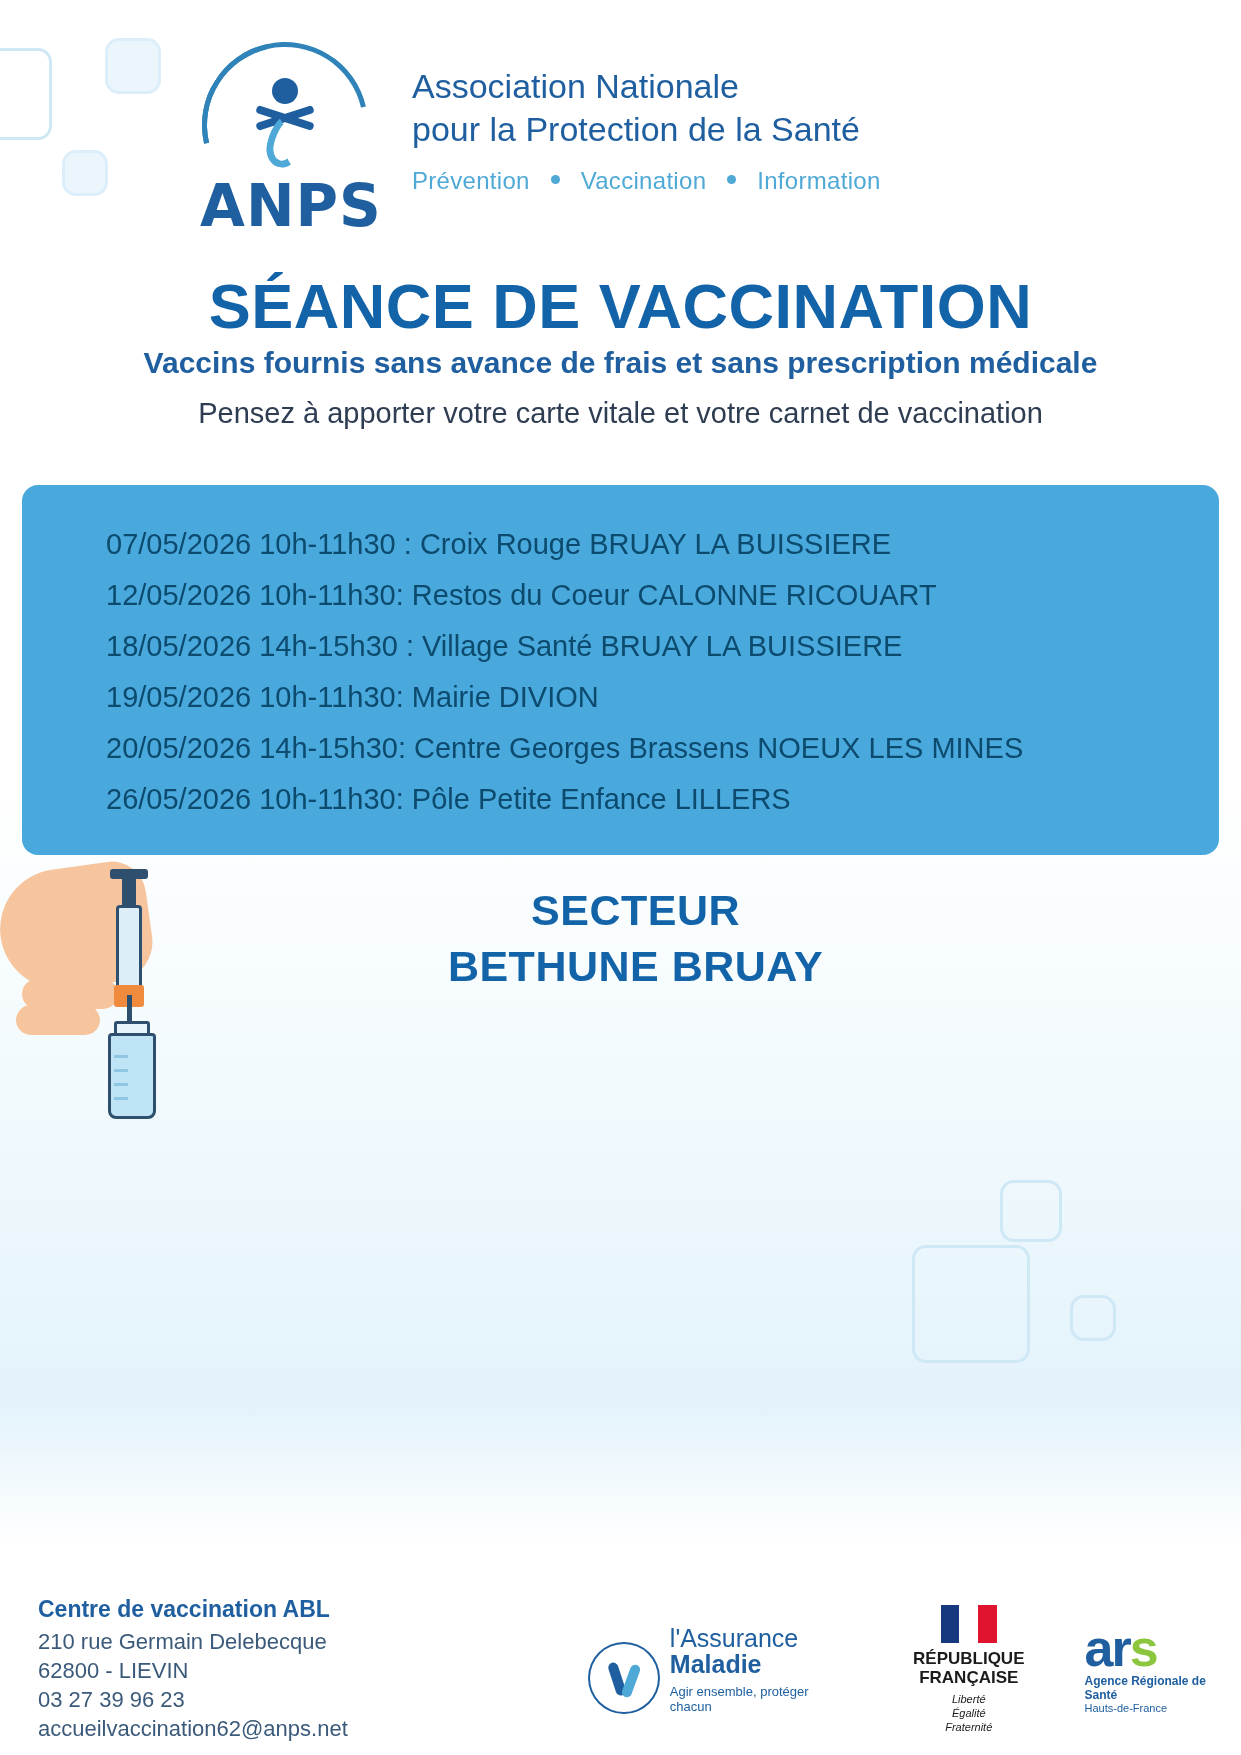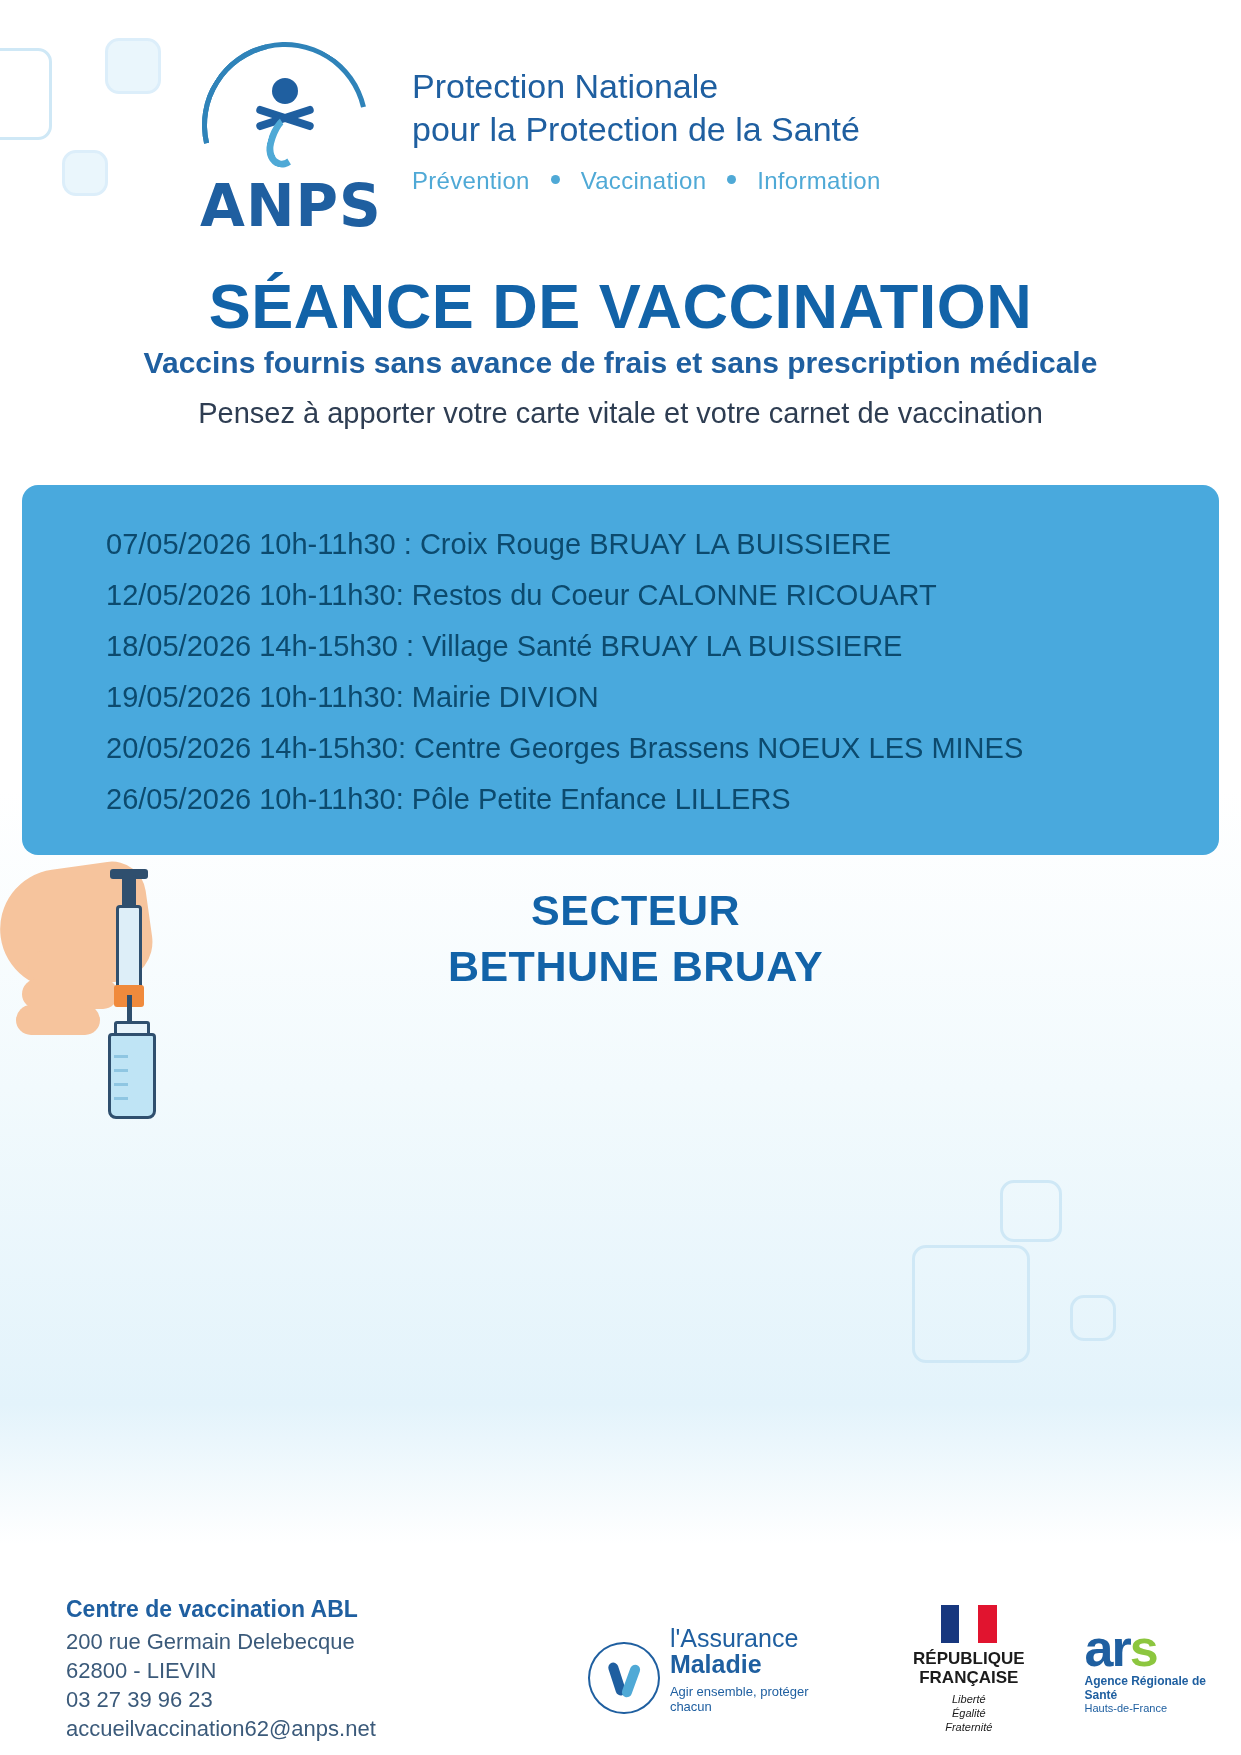--- a/index.html
+++ b/index.html
@@ -162,21 +162,21 @@
     background: #e8f4fb; border: 3px solid #2f4f6e; border-radius: 3px;
   }
   .vial-line { position: absolute; left: 104px; width: 14px; height: 3px; background: #8fc6e2; }
 
   
   .footer {
     position: absolute; left: 0; bottom: 0; width: 1241px; height: 172px;
     background: #ffffff; border-top: 1px solid #ffffff;
     display: flex; align-items: center;
   }
-  .footer-addr { padding-left: 66px; width: 520px; }
+  .footer-addr { padding-left: 38px; width: 520px; }
   .footer-addr .name {
     font-size: 23px; font-weight: bold; color: #1f5fa0; margin-bottom: 4px;
   }
   .footer-addr .line { font-size: 22px; color: #3b5a7a; line-height: 1.32; }
 
   .logos { display: flex; align-items: center; gap: 60px; padding-left: 70px; }
 
   .am { display: flex; align-items: flex-end; gap: 10px; }
   .am .mark { position: relative; width: 72px; height: 72px; }
   .am .mark .circ {
@@ -221,21 +221,21 @@
   <div class="header">
     <div class="logo">
       <div class="arc"></div>
       <div class="arc2"></div>
       <div class="head"></div>
       <div class="body"></div>
       <div class="swirl"></div>
       <div class="anps">ANPS</div>
     </div>
     <div class="head-text">
-      <div class="l1">Protection Nationale</div>
+      <div class="l1">Association Nationale</div>
       <div class="l2">pour la Protection de la Santé</div>
       <div class="tagline">
         <span>Prévention</span>
         <span class="dot"></span>
         <span>Vaccination</span>
         <span class="dot"></span>
         <span>Information</span>
       </div>
     </div>
   </div>
@@ -276,21 +276,21 @@
     </div>
     <div class="sector">
       <div>SECTEUR</div>
       <div>BETHUNE BRUAY</div>
     </div>
   </div>
 
   <div class="footer">
     <div class="footer-addr">
       <div class="name">Centre de vaccination ABL</div>
-      <div class="line">200 rue Germain Delebecque</div>
+      <div class="line">210 rue Germain Delebecque</div>
       <div class="line">62800 - LIEVIN</div>
       <div class="line">03 27 39 96 23</div>
       <div class="line">accueilvaccination62@anps.net</div>
     </div>
 
     <div class="logos">
 
       <div class="am">
         <div class="mark">
           <div class="circ"></div>

